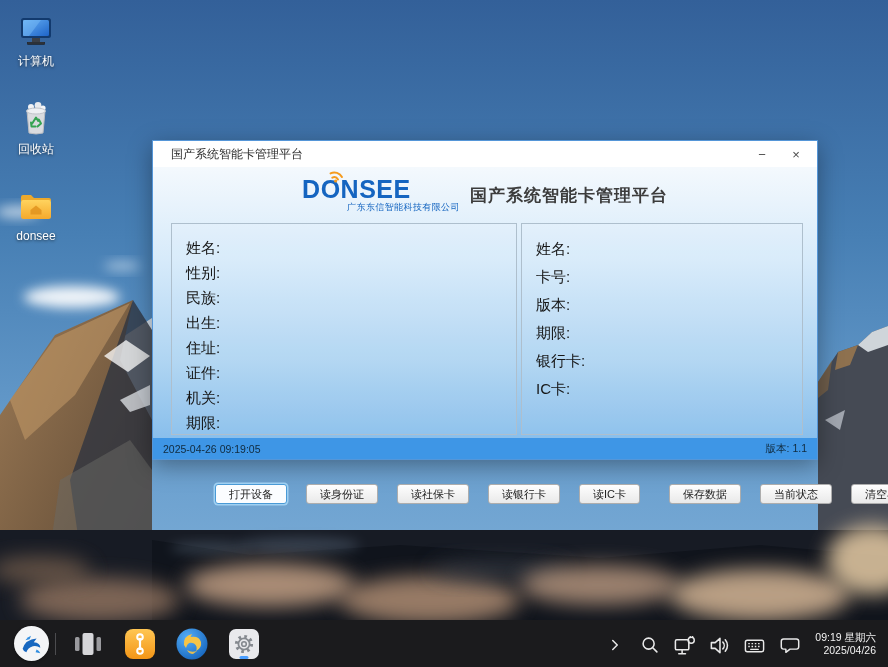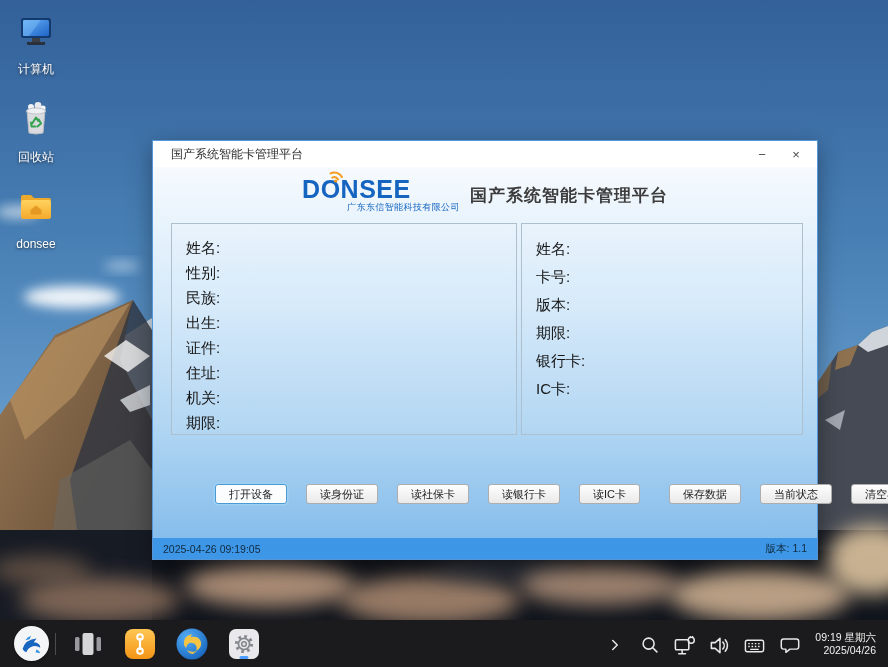--- a/index.html
+++ b/index.html
@@ -4,26 +4,26 @@
 <style>
   * { margin:0; padding:0; box-sizing:border-box; }
   html,body { width:888px; height:667px; overflow:hidden; }
   body { position:relative; font-family:"Liberation Sans","DejaVu Sans",sans-serif; background:#4a7fb0; }
 
   
   .wallpaper { position:absolute; inset:0; z-index:0; }
 
   
   .desk-icons { position:absolute; left:4px; top:12px; z-index:2; }
-  .desk-icon { width:64px; height:76px; margin-bottom:12px; display:flex; flex-direction:column; align-items:center; cursor:default;gap:8px; }
+  .desk-icon { width:64px; height:76px; margin-bottom:12px; display:flex; flex-direction:column; align-items:center; cursor:default; }
   .desk-icon .glyph { width:38px; height:38px; display:flex; align-items:center; justify-content:center; }
   .desk-icon .lbl { margin-top:3px; font-size:12px; color:#fff; text-shadow:0 1px 3px rgba(0,0,0,.65); white-space:nowrap; }
 
   
-  .window { position:absolute; left:152px; top:140px; width:666px; height:420px; z-index:3;
+  .window { position:absolute; left:152px; top:140px; width:666px; height:320px; z-index:3;
             border:1px solid #5596d8; box-shadow:0 6px 22px rgba(0,0,0,.35);
             background:linear-gradient(180deg,#ffffff 0%,#f2f8fd 10%,#d6eafa 38%,#aed4f2 70%,#7fb9ea 100%); }
   .titlebar { position:absolute; left:0; top:0; right:0; height:26px; background:#ffffff;
               display:flex; align-items:center; }
   .titlebar .title { padding-left:18px; font-size:12px; color:#2b2b2b; }
   .win-controls { margin-left:auto; display:flex; align-items:center; gap:16px; padding-right:12px; }
   .win-btn { width:18px; height:18px; display:flex; align-items:center; justify-content:center;
              font-size:13px; color:#4a4a4a; cursor:pointer; }
 
   .logo-row { position:absolute; left:0; right:0; top:30px; height:48px; display:flex; align-items:center; justify-content:center; gap:10px; }
@@ -198,22 +198,22 @@
       <div class="company">广东东信智能科技有限公司</div>
     </div>
     <div class="app-heading">国产系统智能卡管理平台</div>
   </div>
 
   <div class="panel pl">
     <div class="field-row">姓名:</div>
     <div class="field-row">性别:</div>
     <div class="field-row">民族:</div>
     <div class="field-row">出生:</div>
+    <div class="field-row">住址:</div>
     <div class="field-row">证件:</div>
-    <div class="field-row">住址:</div>
     <div class="field-row">机关:</div>
     <div class="field-row">期限:</div>
   </div>
 
   <div class="panel pr">
     <div class="field-row">姓名:</div>
     <div class="field-row">卡号:</div>
     <div class="field-row">版本:</div>
     <div class="field-row">期限:</div>
     <div class="field-row">银行卡:</div>

